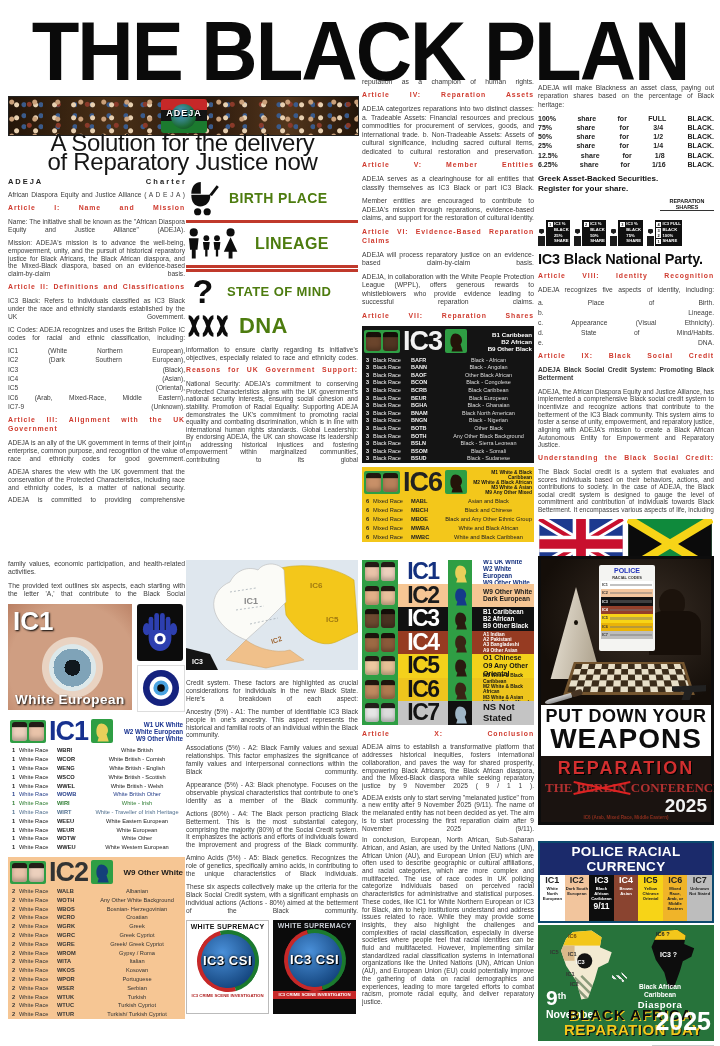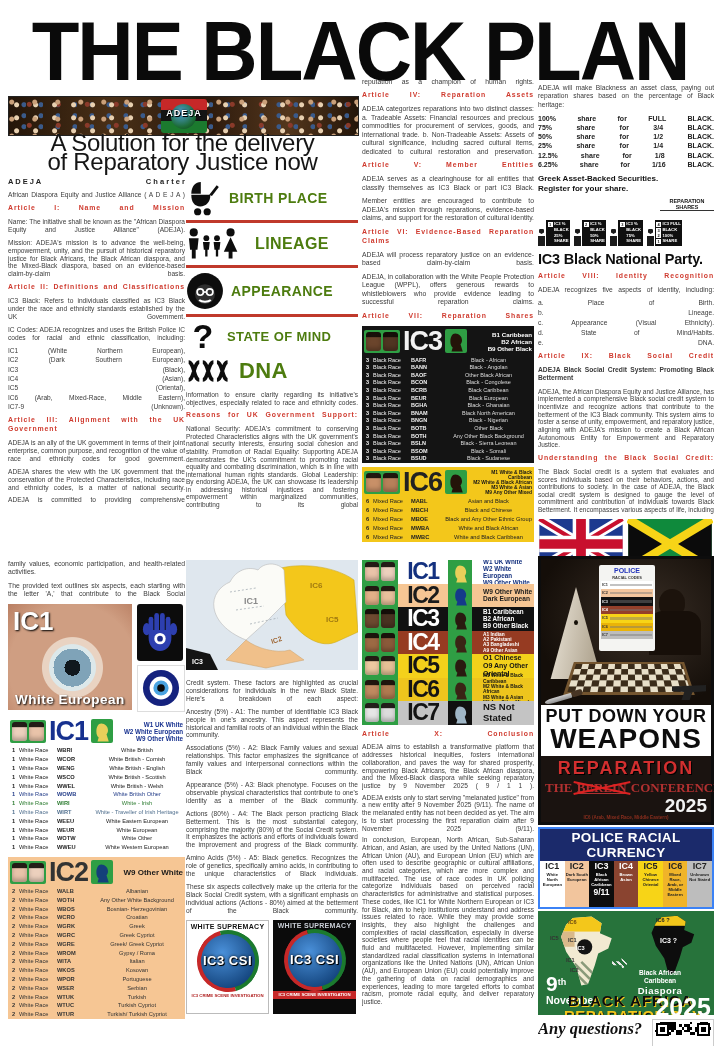--- a/index.html
+++ b/index.html
@@ -192,35 +192,35 @@
   .gun{position:absolute;right:5px;bottom:5px;width:34px;height:15px;background:#212121;
     clip-path:polygon(0 10%,100% 0,100% 42%,60% 48%,52% 100%,28% 100%,36% 46%,0 42%);}
   .weapons{background:#fff;text-align:center;padding:2px 0 3px;}
   .weapons .w1{font-size:18px;font-weight:bold;letter-spacing:.5px;color:#0d0d0d;line-height:1;}
   .weapons .w2{font-size:28px;font-weight:bold;letter-spacing:1px;color:#0d0d0d;line-height:1;}
   .berlin{background:#1a1310;padding:3px 4px 2px;}
   .berlin .rep{color:#d32f2f;font-size:18px;font-weight:bold;letter-spacing:2px;text-align:center;
     text-shadow:1px 1px 0 #000;line-height:1.1;}
   .berlin .conf{font-family:"Liberation Serif",serif;font-weight:bold;font-size:13px;color:#b03030;
     text-align:center;margin-top:1px;white-space:nowrap;}
-  .struck{position:relative;display:inline-block;padding:0 1px;text-decoration:underline;}
+  .struck{position:relative;display:inline-block;padding:0 1px;}
   .struck::before,.struck::after{content:"";position:absolute;left:-3px;right:-3px;top:46%;height:2.4px;background:#d22;}
   .struck::before{transform:rotate(12deg);}
   .struck::after{transform:rotate(-12deg);}
   .berlin .year{text-align:right;color:#f2f2f2;font-size:19px;font-weight:bold;line-height:1;}
   .berlin .note{color:#8a2e1e;font-size:4.6px;font-weight:bold;text-align:center;}
-  .currency{border:2px solid #3b82f6;margin-top:2px;}
+  .currency{border:2px solid #0c4a6e;margin-top:16px;}
   .cur-title{background:#1b2a6b;color:#fff;font-weight:bold;font-size:13.5px;text-align:center;
     letter-spacing:.3px;padding:1px 0;}
   .cur-cells{display:flex;}
   .cur-cell{flex:1;min-height:46px;padding:1px;box-sizing:border-box;text-align:center;}
   .cur-code{font-size:9px;font-weight:bold;line-height:1.1;}
   .cur-desc{font-size:4.2px;font-weight:bold;line-height:1.2;}
   .cur-note{font-size:8.5px;font-weight:bold;}
-  .gposter{position:relative;height:104px;background:#27733b;margin-top:2px;overflow:hidden;}
+  .gposter{position:relative;height:116px;background:#27733b;margin-top:2px;overflow:hidden;}
   .af{position:absolute;}
   .aflabel{position:absolute;font-weight:bold;font-size:5.6px;color:#333;}
   .date9{position:absolute;left:8px;top:62px;color:#fff;font-weight:bold;line-height:1;}
   .date9 .d{font-size:21px;} .date9 .s{font-size:9px;vertical-align:super;}
   .date9 .m{display:block;font-size:10.5px;margin-top:1px;}
   .diasp{position:absolute;left:94px;top:58px;color:#fff;font-weight:bold;text-align:center;width:56px;}
   .diasp .sm{font-size:6.6px;line-height:1.25;display:block;}
   .diasp .bg{font-size:9.5px;display:block;letter-spacing:.5px;}
   .arrow{position:absolute;left:74px;top:46px;width:16px;height:13px;
     background:repeating-linear-gradient(45deg,#e8e8e8 0 2px,#27733b 2px 4.5px);
@@ -309,35 +309,20 @@
             <path d="M17.5 15h7l-.9 8h-1.4v7h-2.4v-7h-1.4z"></path>
           <circle cx="32" cy="11" r="3"></circle>
             <path d="M28.5 15h7l-.9 8h-1.4v7h-2.4v-7h-1.4z"></path>
           <circle cx="46" cy="5" r="4.2"></circle>
             <path d="M46 10l7 15h-5v7h-4v-7h-5z"></path>
         </svg>
       </span>
       <span class="lbl" style="font-size:16px">LINEAGE</span>
     </div>
     <div class="id-sep"></div>
-    <div class="id-row">
-      <span class="icn">
-        <svg width="38" height="38" viewBox="0 0 36 36">
-          <circle cx="18" cy="18" r="17" fill="currentColor"></circle>
-          <circle cx="18" cy="21" r="9.5" fill="#ffffff" opacity=".14"></circle>
-          <g stroke="#ffffff" stroke-width="1.6" fill="none">
-            <circle cx="13.5" cy="19" r="3"></circle>
-              <circle cx="22.5" cy="19" r="3"></circle>
-              <path d="M16.5 19h3"></path>
-          </g>
-          <path d="M12.5 26.5c2.5 2.2 8.5 2.2 11 0" stroke="#ffffff" stroke-width="2" fill="none"></path>
-        </svg>
-      </span>
-      <span class="lbl">APPEARANCE</span>
-    </div>
     <div class="id-sep"></div>
     <div class="id-row">
       <span class="q-glyph">?</span>
       <span class="lbl" style="font-size:13px">STATE OF MIND</span>
     </div>
     <div class="id-row">
       <span class="icn">
         <svg width="46" height="24" viewBox="0 0 52 24" fill="none" stroke="currentColor" stroke-width="4.2">
           <path d="M3 2c6 0 6 20 12 20M15 2C9 2 9 22 3 22M19 2c6 0 6 20 12 20M31 2c-6 0-6 20-12 20M35 2c6 0 6 20 12 20M47 2c-6 0-6 20-12 20"></path>
         </svg>

